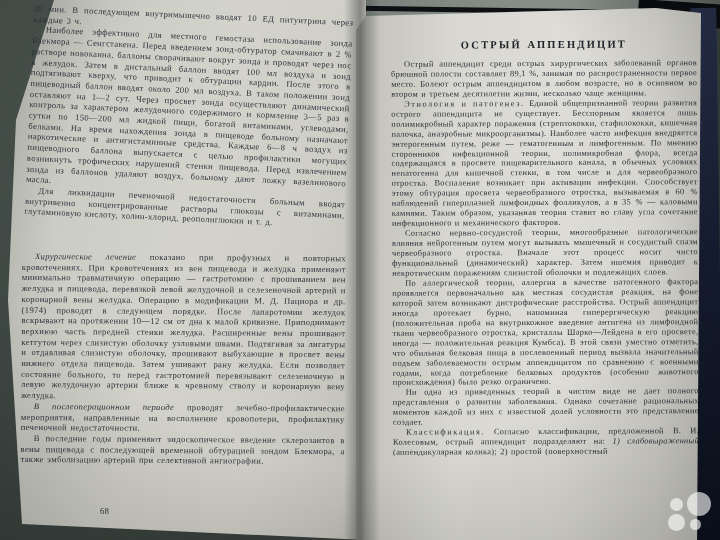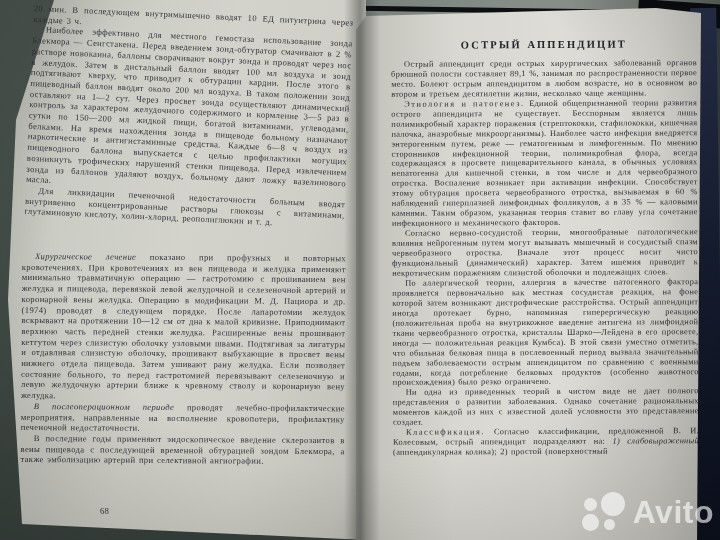--- a/index.html
+++ b/index.html
@@ -100,14 +100,13 @@
 
 <div class="vignette"></div>
 
 <div class="watermark">
   <div class="avito-logo">
     <i class="c1"></i>
       <i class="c2"></i>
       <i class="c3"></i>
       <i class="c4"></i>
   </div>
-  <div class="avito-text">Avito</div>
 </div>
 
 </body></html>

